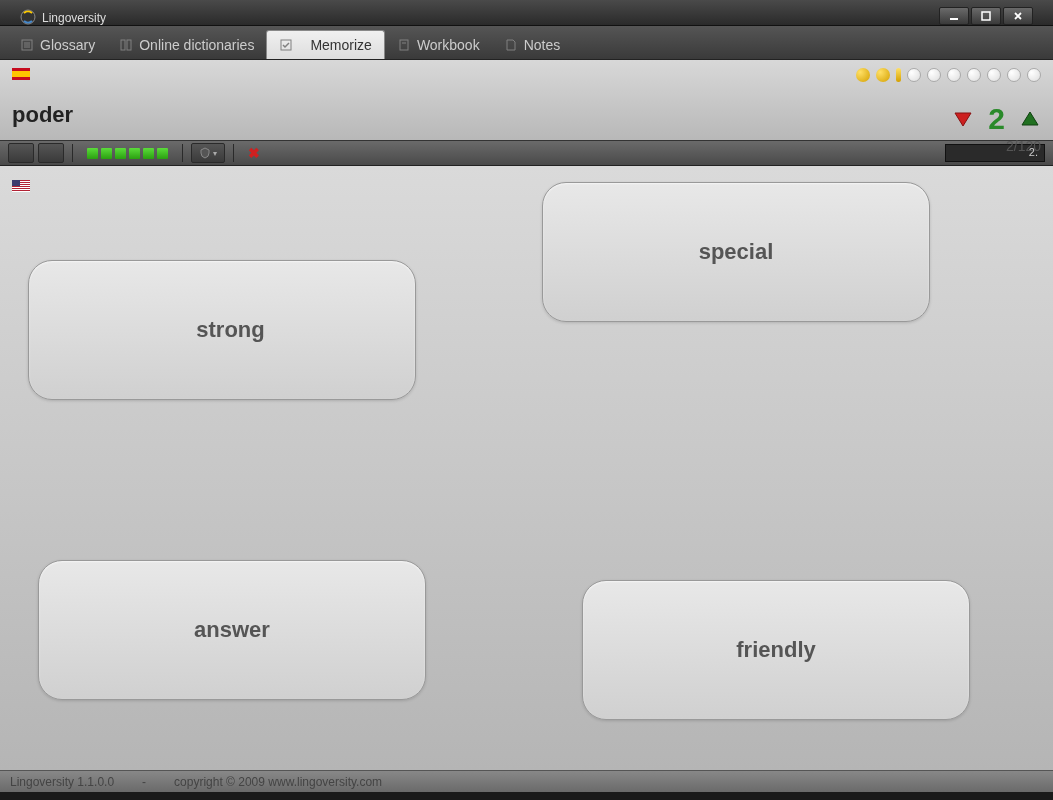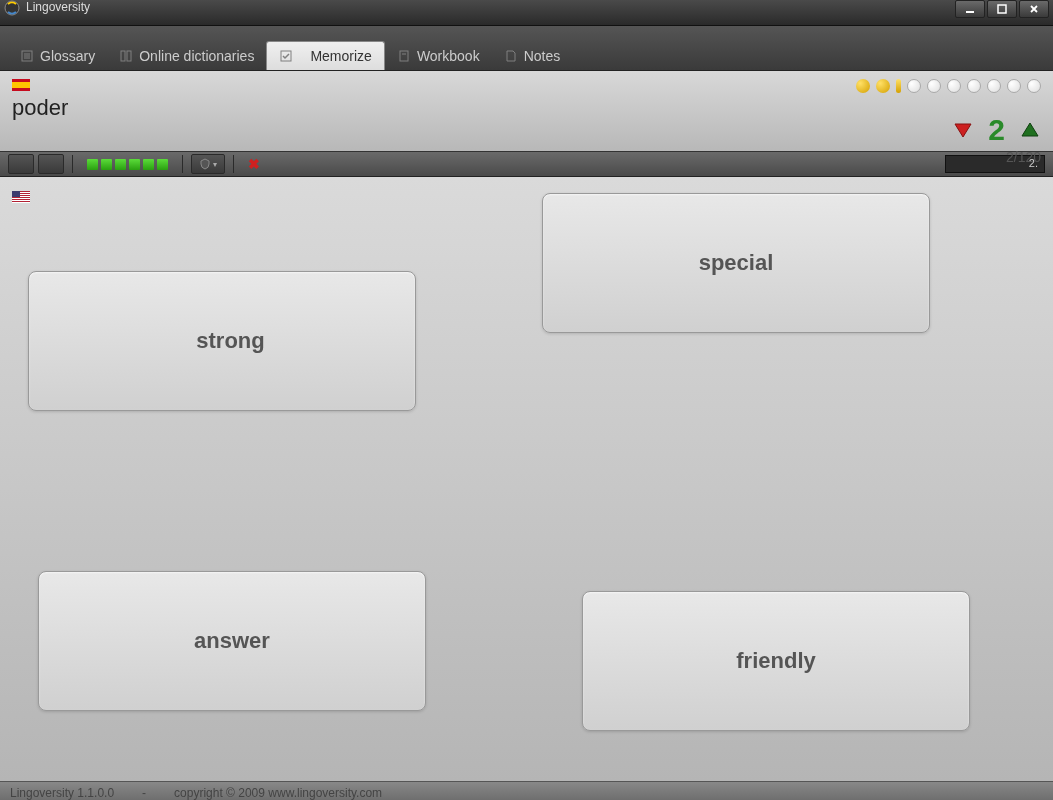--- a/index.html
+++ b/index.html
@@ -2,39 +2,39 @@
 <html><head>
   <meta charset="utf-8">
   <style>
     * { margin: 0; padding: 0; box-sizing: border-box; font-family: Tahoma, Arial, sans-serif; }
     body { width: 1053px; height: 800px; background: #1a1a1a; overflow: hidden; }
     
     .titlebar {
       height: 26px;
       background: linear-gradient(to bottom, #4a4a4a, #2a2a2a);
       display: flex;
-      align-items: flex-start;
-      padding: 0 4px;
+      align-items: flex-end;
+      padding: 0 20px;
       border-bottom: 1px solid #111;
     }
     .app-icon { width: 16px; height: 16px; margin-right: 6px; }
     .app-title { color: #ddd; font-size: 12px; flex: 1; }
     .window-controls { display: flex; gap: 2px; }
     .win-btn {
       width: 30px; height: 18px;
       background: linear-gradient(to bottom, #6a6a6a, #3a3a3a);
       border: 1px solid #222;
       border-radius: 2px;
       display: flex; align-items: center; justify-content: center;
       color: #fff; font-size: 11px; font-weight: bold;
       cursor: pointer;
     }
     
     .tab-strip {
-      height: 45px;
+      height: 34px;
       background: linear-gradient(to bottom, #555, #3a3a3a);
       display: flex;
       align-items: flex-end;
       padding: 0 8px;
       border-bottom: 1px solid #222;
     }
     .tab {
       display: flex; align-items: center;
       padding: 6px 12px;
       color: #ccc;
@@ -54,22 +54,23 @@
     
     .header-area {
       height: 80px;
       background: linear-gradient(to bottom, #d8d8d8, #b8b8b8);
       position: relative;
       padding: 6px 12px;
     }
     .flag-es { width: 18px; height: 12px; }
     .question-word {
       font-size: 22px;
-      font-weight: normal;
+      font-weight: bold;
       color: #222;
+      margin-top: 18px;
     }
     .dots-row {
       position: absolute;
       top: 8px; right: 12px;
       display: flex;
       gap: 6px;
       align-items: center;
     }
     .dot { width: 14px; height: 14px; border-radius: 50%; }
     .dot.gold { background: radial-gradient(circle at 30% 30%, #ffe066, #d4a000); }
@@ -136,21 +137,21 @@
       padding: 12px;
     }
     .flag-us { width: 18px; height: 12px; }
     
     .answer-card {
       position: absolute;
       width: 388px;
       height: 140px;
       background: linear-gradient(to bottom, #e8e8e8, #d0d0d0);
       border: 1px solid #999;
-      border-radius: 8px;
+      border-radius: 24px;
       display: flex;
       align-items: center;
       justify-content: center;
       font-size: 22px;
       font-weight: bold;
       color: #555;
       cursor: pointer;
       box-shadow: inset 0 1px 2px rgba(255,255,255,0.6), 0 1px 3px rgba(0,0,0,0.15);
     }
     .answer-card.correct {

